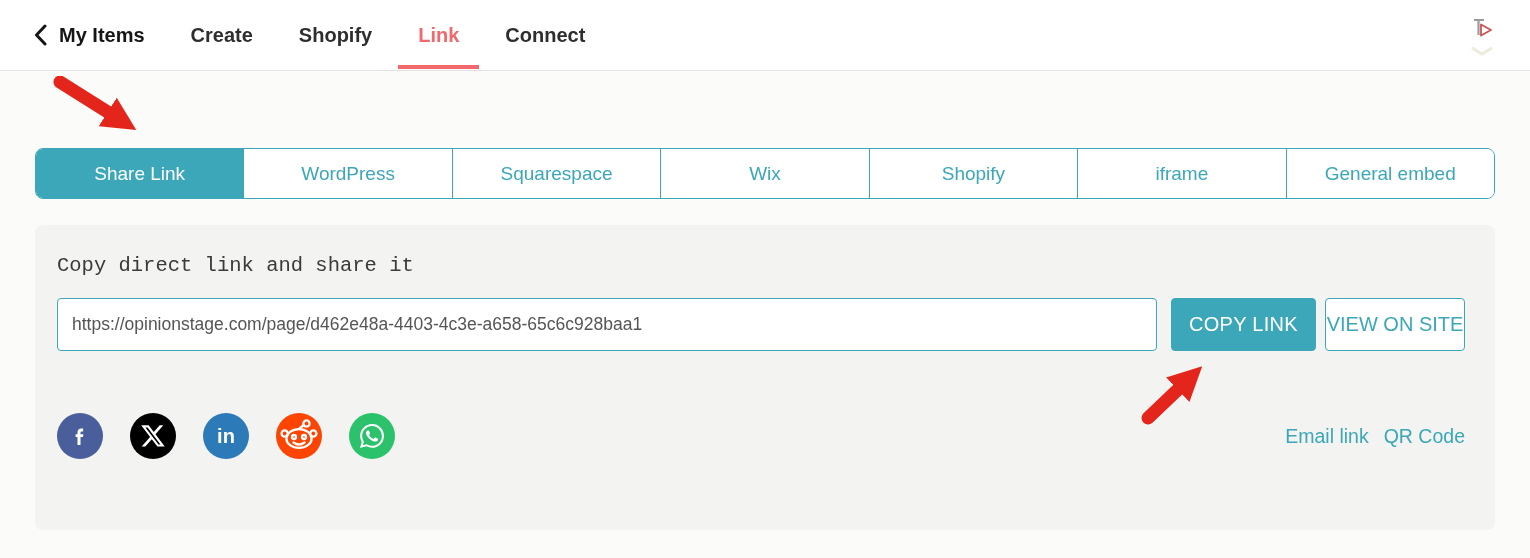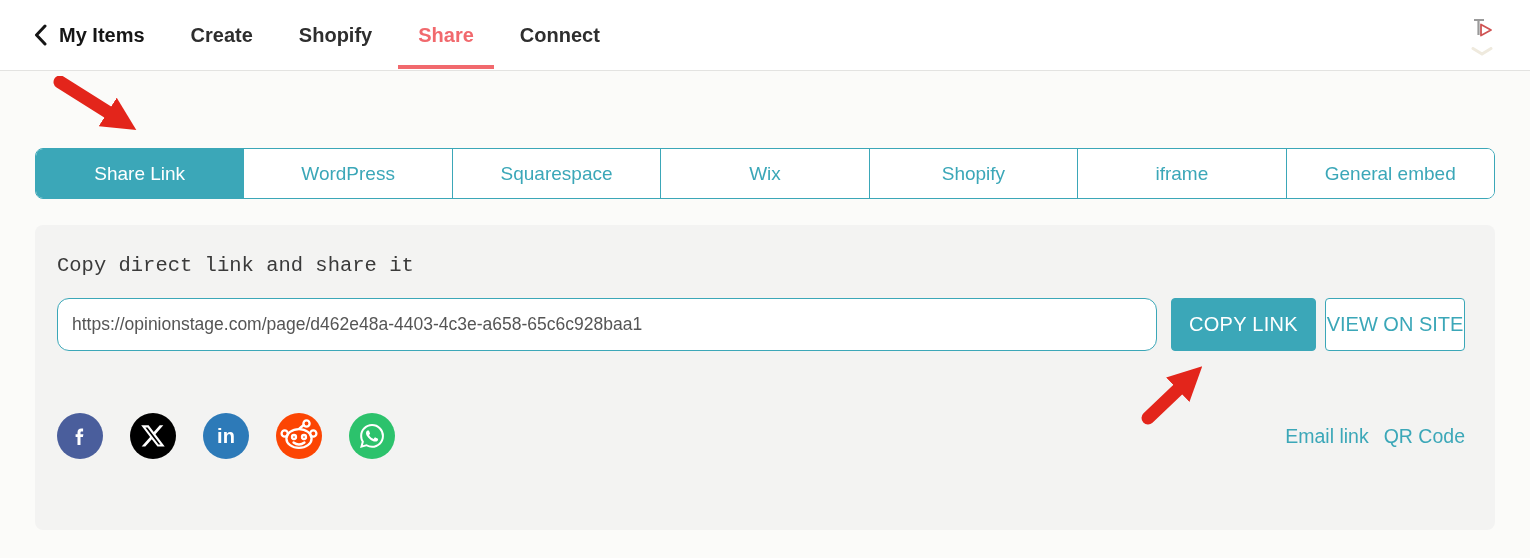--- a/index.html
+++ b/index.html
@@ -63,21 +63,21 @@
     height: 305px;
     background: var(--panel-bg, #f3f3f2);
     border-radius: 8px;
     padding: 29px 30px 0 22px;
   }
   .panel-heading { font-size: 20.5px; color: #3a3a3a; margin-bottom: 21px; font-weight: 400; font-family: Liberation Mono, monospace; }
   .link-row { display: flex; height: 53px; }
   .url-input {
     flex: 1;
     border: 1px solid var(--teal, #3ba7b8);
-    border-radius: 12px;
+    border-radius: 4px;
     background: #ffffff;
     font-family: "Liberation Sans", "DejaVu Sans", sans-serif;
     font-size: 17.5px; color: #555555;
     padding: 0 14px;
     outline: none;
   }
   .btn {
     border-radius: 4px; font-size: 20px; cursor: pointer;
     font-family: "Liberation Sans", "DejaVu Sans", sans-serif;
     display: flex; align-items: center; justify-content: center;
@@ -112,21 +112,21 @@
 
 <div class="navbar">
   <div class="nav-back">
     <svg width="15" height="22" viewBox="0 0 15 22">
       <path d="M12 2 L3.5 11 L12 20" stroke="#161616" stroke-width="3" fill="none" stroke-linecap="round" stroke-linejoin="round"></path>
     </svg>
     <span>My Items</span>
   </div>
   <div class="nav-item">Create</div>
   <div class="nav-item">Shopify</div>
-  <div class="nav-item active">Share</div>
+  <div class="nav-item active">Link</div>
   <div class="nav-item">Connect</div>
   <div class="nav-right">
     <svg width="30" height="28" viewBox="0 0 30 28">
       <path d="M7 5 H17 M11.5 5 V20" stroke="#9a9a9a" stroke-width="2.2" fill="none"></path>
       <path d="M14 9.5 L24 15 L14 20.5 Z" fill="#ffffff" stroke="#cf5353" stroke-width="1.8" stroke-linejoin="round"></path>
     </svg>
     <svg width="22" height="9" viewBox="0 0 22 9">
       <path d="M2 1.5 L11 7 L20 1.5" stroke="#efeade" stroke-width="3" fill="none" stroke-linecap="round"></path>
     </svg>
   </div>

